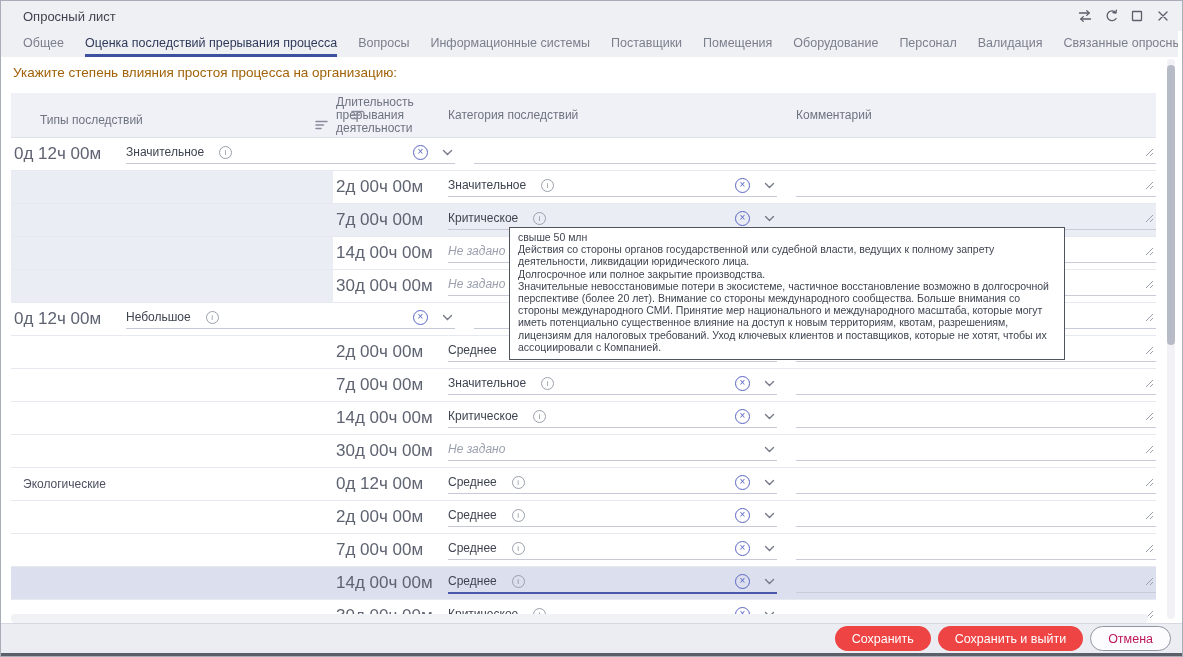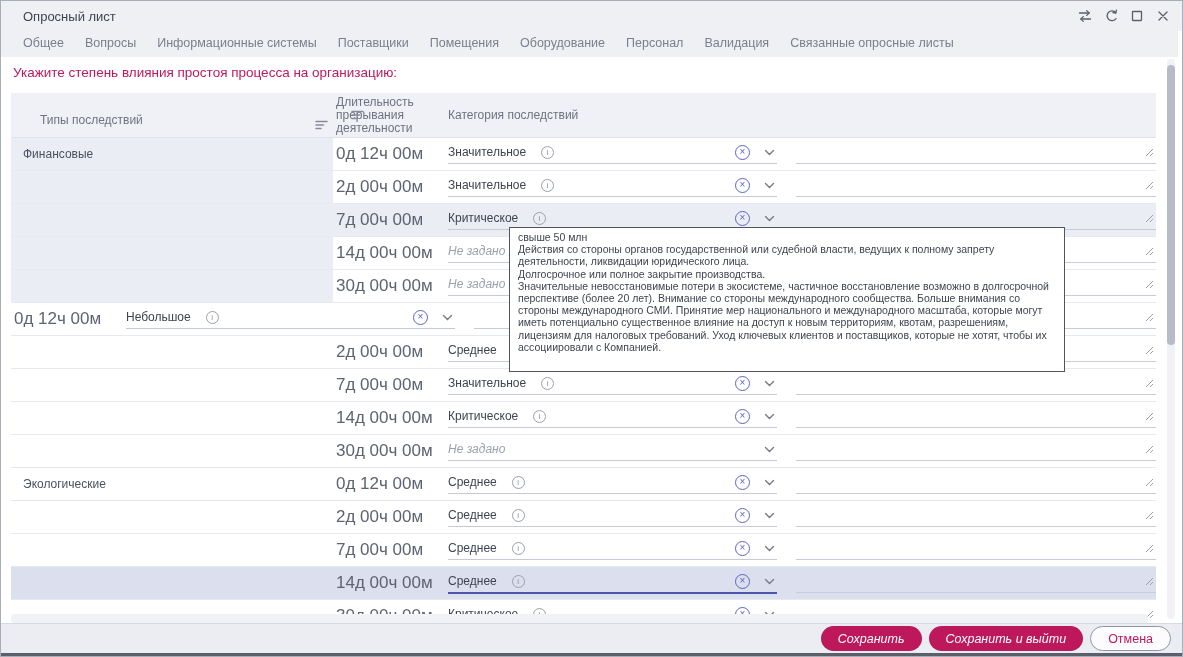--- a/index.html
+++ b/index.html
@@ -13,21 +13,21 @@
   .win-btn{width:23px;height:23px;display:flex;align-items:center;justify-content:center;cursor:pointer;}
   .win-btn svg{stroke:#5a5f6a;fill:none;stroke-width:1.3;stroke-linecap:round;stroke-linejoin:round;}
   
   .tabbar{position:absolute;top:30px;left:0;right:4px;height:26px;background:#eff0f4;
     display:flex;align-items:flex-end;padding-left:22px;gap:21px;overflow:hidden;}
   .tab{font-size:12.5px;color:#7a7f8c;padding-bottom:4px;border-bottom:3px solid transparent;
     white-space:nowrap;cursor:pointer;}
   .tab.active{color:#2f3a59;border-bottom-color:#3c50a0;font-weight:500;}
   
   .content{position:absolute;top:56px;left:0;right:0;bottom:33px;background:#fff;}
-  .heading{position:absolute;top:8px;left:12px;font-size:13.5px;color:#be185d;}
+  .heading{position:absolute;top:8px;left:12px;font-size:13.5px;color:#a16207;}
   .cons-table{position:absolute;left:10px;top:36px;width:1145px;}
   .thead{height:44px;background:#f0f1f7;display:flex;border-bottom:1px solid #e0e2ea;}
   .th{position:relative;font-size:12px;color:#6e7380;display:flex;align-items:center;box-sizing:border-box;}
   .th-type{width:322px;padding-left:29px;margin-top:10px;}
   .th-dur{width:106px;padding-left:3px;line-height:13px;}
   .th-dur span{display:block;width:78px;}
   .th-cat{width:340px;padding-left:9px;}
   .th-comment{flex:1;padding-left:17px;}
   .sort-ic{position:absolute;top:16px;}
   .sort-ic svg{stroke:#878c9a;stroke-width:1.5;stroke-linecap:round;}
@@ -54,33 +54,33 @@
     font-size:10px;line-height:12px;text-align:center;margin-right:5px;flex:0 0 auto;cursor:pointer;}
   .chev{display:flex;align-items:center;margin-right:2px;}
   .chev svg{stroke:#767b88;stroke-width:1.4;fill:none;stroke-linecap:round;}
   .cell-comment{flex:1;position:relative;}
   .comment-inner{position:absolute;left:17px;right:0px;bottom:6px;height:18px;
     border-bottom:1px solid #c9ccd8;cursor:text;}
   .resize-h{position:absolute;right:2px;bottom:2px;}
   .resize-h svg{stroke:#9ba0ac;stroke-width:1;}
   
   .tooltip{position:absolute;left:508px;top:170px;width:556px;box-sizing:border-box;
-    background:#fff;border:1px solid #50545c;padding:3px 8px 18px;z-index:6;}
+    background:#fff;border:1px solid #50545c;padding:3px 8px 6px;z-index:6;}
   .tooltip p{margin:0;font-size:10.5px;line-height:12.2px;color:#3f4450;}
   
   .vscroll{position:absolute;top:58px;right:7px;width:8px;bottom:37px;background:#f2f2f6;border-radius:4px;}
   .vthumb{position:absolute;top:6px;left:0;width:8px;height:280px;background:#b7bbc7;border-radius:4px;}
   .hscroll{position:absolute;left:10px;width:1137px;top:613px;height:9px;background:#f1f2f6;border-radius:4px;}
   
   .footer{position:absolute;left:0;right:0;bottom:3px;height:30px;background:#ecedf3;
     border-top:1px solid #d6d9e1;display:flex;align-items:center;justify-content:flex-end;
     gap:7px;padding-right:11px;box-sizing:border-box;}
   .btn{height:25px;border-radius:13px;font-size:12.5px;display:flex;align-items:center;
     padding:0 17px;cursor:pointer;box-sizing:border-box;border:none;}
-  .btn-primary{background:#be185d;color:#ffffff;font-weight:500;font-style:italic;}
+  .btn-primary{background:#ef4444;color:#ffffff;font-weight:500;}
   .btn-cancel{background:#fcfcfe;border:1px solid #8f95a2;color:#be185d;text-align:center;}
   .bottom-edge{position:absolute;left:0;right:0;bottom:0;height:3px;background:#5a5f6a;}
 </style>
 </head>
 <body>
 
 <div class="window">
 
   <div class="titlebar">
     <span class="title">Опросный лист</span>
@@ -107,20 +107,21 @@
       <span class="win-btn">
         <svg width="14" height="14" viewBox="0 0 14 14">
           <path d="M3 3 L11 11 M11 3 L3 11"></path>
         </svg>
       </span>
     </div>
   </div>
 
   <div class="tabbar" id="tabbar">
       <div class="tab">Общее</div>
+      <div class="tab active">Оценка последствий прерывания процесса</div>
       <div class="tab">Вопросы</div>
       <div class="tab">Информационные системы</div>
       <div class="tab">Поставщики</div>
       <div class="tab">Помещения</div>
       <div class="tab">Оборудование</div>
       <div class="tab">Персонал</div>
       <div class="tab">Валидация</div>
       <div class="tab">Связанные опросные листы</div>
     </div>
 
@@ -141,26 +142,26 @@
           <span>Длительность прерывания деятельности</span>
           <span class="sort-ic" style="right:10px">
             <svg width="14" height="12" viewBox="0 0 14 12">
                 <path d="M1 2.5 H12 M1 6 H8.5 M1 9.5 H6"></path>
               </svg>
           </span>
         </div>
         <div class="th th-cat">
           <span>Категория последствий</span>
         </div>
+        <div class="th th-comment">
+          <span>Комментарий</span>
+        </div>
       </div>
       <div id="tbody">
           <div class="row col1-shaded">
-            <div class="cell-type">
-              <span>Финансовые</span>
-            </div>
             <div class="cell-dur">0д 12ч 00м</div>
             <div class="cell-cat">
               <div class="cat-inner">
                 <span class="cat-text">Значительное</span>
                 <span class="info-badge">i</span>
                 <span class="cat-spacer"></span>
                 <span class="clear-badge">×</span>
                 <span class="chev">
                   <svg width="11" height="7" viewBox="0 0 11 7">
                     <polyline points="1.5,1.5 5.5,5.5 9.5,1.5"></polyline>

